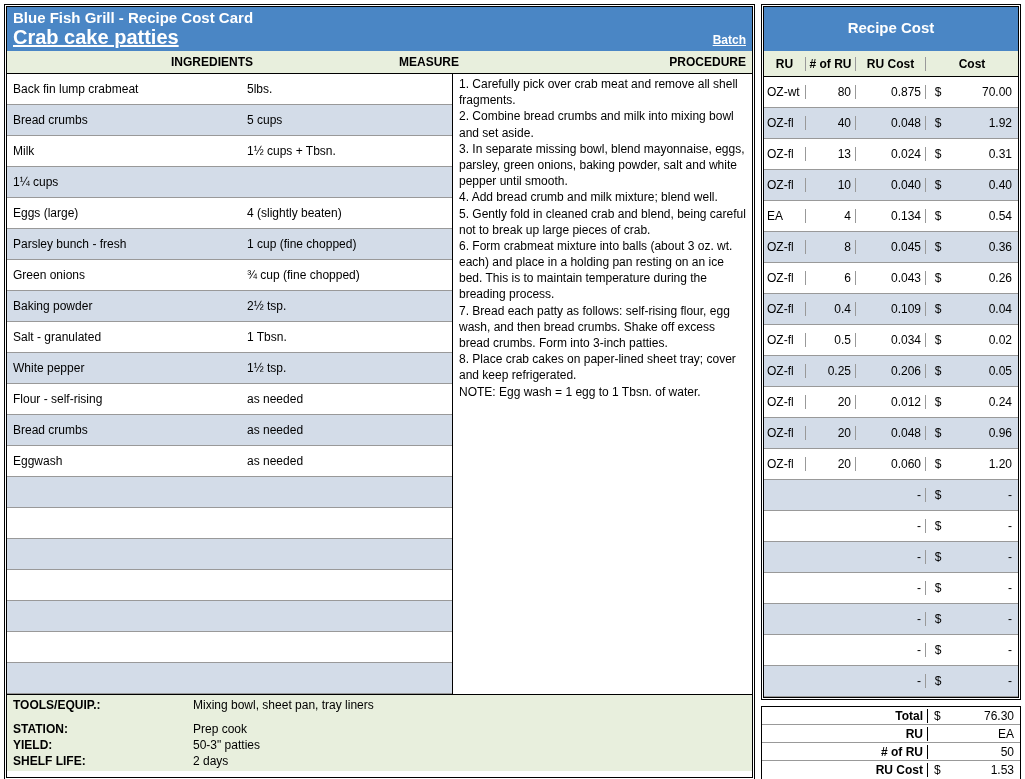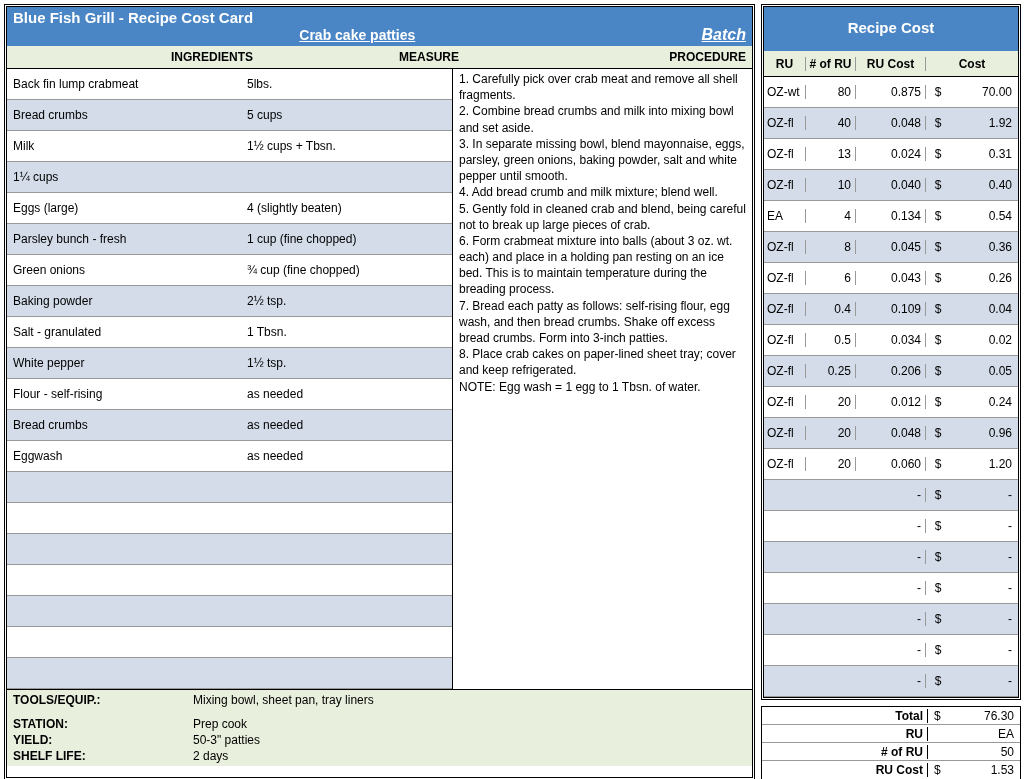--- a/index.html
+++ b/index.html
@@ -32,32 +32,31 @@
   .title-bar .main {
     font-size: 15px;
     font-weight: bold;
   }
   .title-bar .sub-row {
     display: flex;
     align-items: baseline;
   }
   .title-bar .recipe-name {
     flex: 1;
-    text-align: center;
+    text-align: left;
     font-weight: bold;
-    font-size: 14px;
+    font-size: 20px;
     text-decoration: underline;
     color: #fff;
   }
   .title-bar .batch {
     font-weight: bold;
     text-decoration: underline;
-    font-size: 16px;
+    font-size: 12px;
     color: #fff;
-    font-style: italic;
   }
   .recipe-cost-title {
     background: #4a86c5;
     color: #ffffff;
     font-weight: bold;
     font-size: 15px;
     text-align: center;
     padding: 12px 4px;
     height: 44px;
   }

